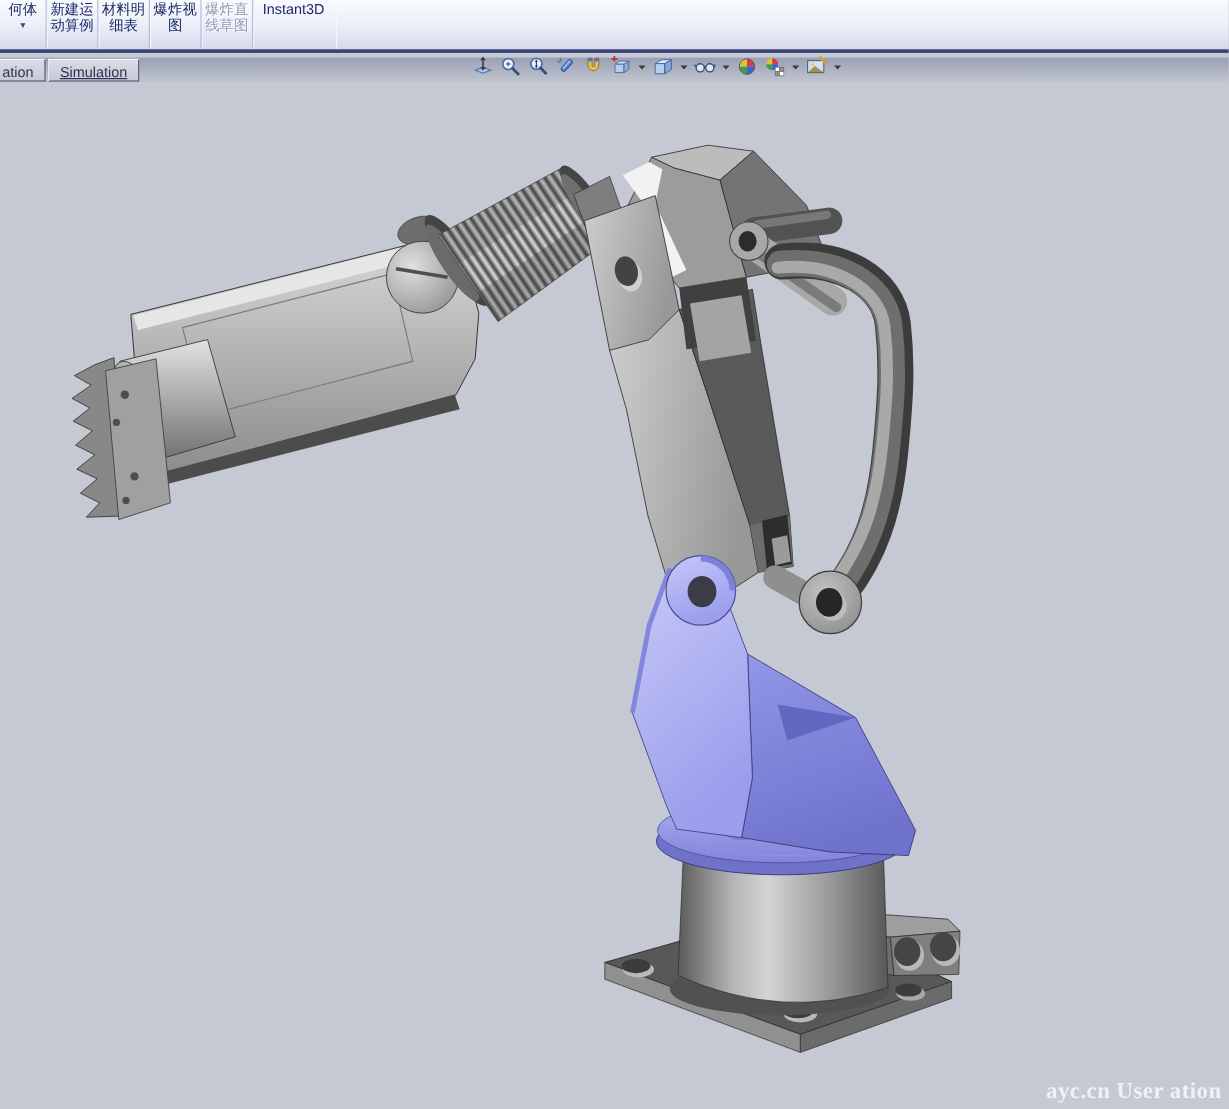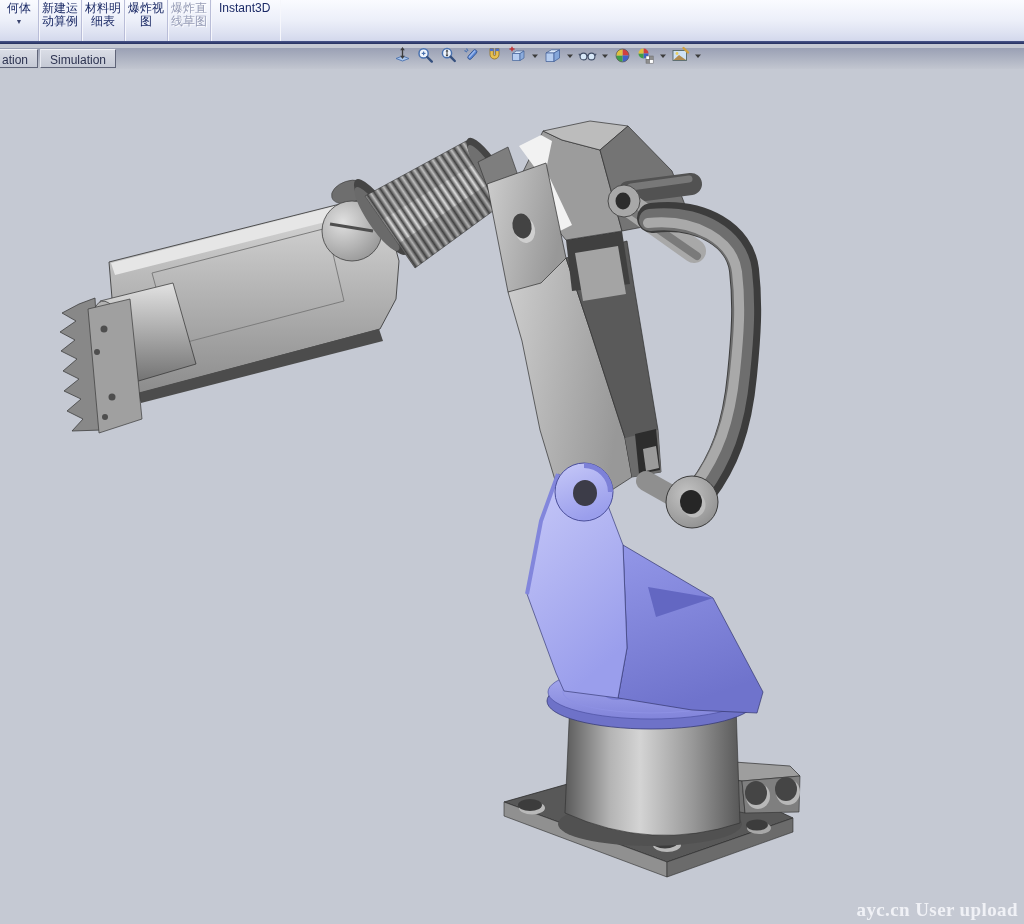--- a/index.html
+++ b/index.html
@@ -35,21 +35,21 @@
     position:absolute;top:48px;left:0;right:0;height:21px;z-index:4;
     background:linear-gradient(180deg,#9aa0b4 0%,#b2b7c5 60%,#c2c6d0 100%);
   }
   .tab{
     position:absolute;top:1px;height:19px;box-sizing:border-box;
     background:linear-gradient(180deg,#dadde6,#c5c9d5);
     border:1px solid #5f6478;border-top-color:#f2f3f8;border-left-color:#e8eaf2;
     color:#2c3250;font-size:12px;padding:3px 9px 0;white-space:nowrap;cursor:default;
   }
   .tab.cut{left:-18px;width:56px;text-align:right;}
-  .tab.sim{left:40px;}
+  .tab.sim{left:40px;text-decoration:underline;}
   
   .headsup{
     position:absolute;top:45px;left:393px;height:20px;z-index:6;
     display:flex;align-items:center;gap:4px;
   }
   .hicon{width:19px;height:19px;flex:0 0 auto;cursor:default;}
   .harrow{width:8px;height:19px;flex:0 0 auto;cursor:default;}
   
   .viewport{position:absolute;top:64px;left:0;right:0;bottom:0;background:#c5c9d3;z-index:1;}
   .viewport svg.model{display:block;}
@@ -368,14 +368,14 @@
       <polygon points="558,474 541,521 527,594 542,635 556,673 564,691 618,698 627,648 623,545 607,503" fill="url(#gPurpleF)" stroke="#3a3d7a" stroke-width="0.7"></polygon>
       <polyline points="558,474 541,521 527,594" fill="none" stroke="#8286dc" stroke-width="4"></polyline>
       <g>
         <circle cx="584" cy="492" r="29" fill="url(#gPurpleF)" stroke="#4a4e9a" stroke-width="1"></circle>
         <path d="M584,463 A29,29 0 0 1 613,492 L608,492 A24,24 0 0 0 584,468 Z" fill="#7d81d8"></path>
         <ellipse cx="585" cy="493" rx="12" ry="13" fill="#3c3c48"></ellipse>
       </g>
     </g>
   </svg>
 
-  <div class="watermark">ayc.cn User upload</div>
+  <div class="watermark">ayc.cn User ation</div>
 </div>
 
 </body></html>

